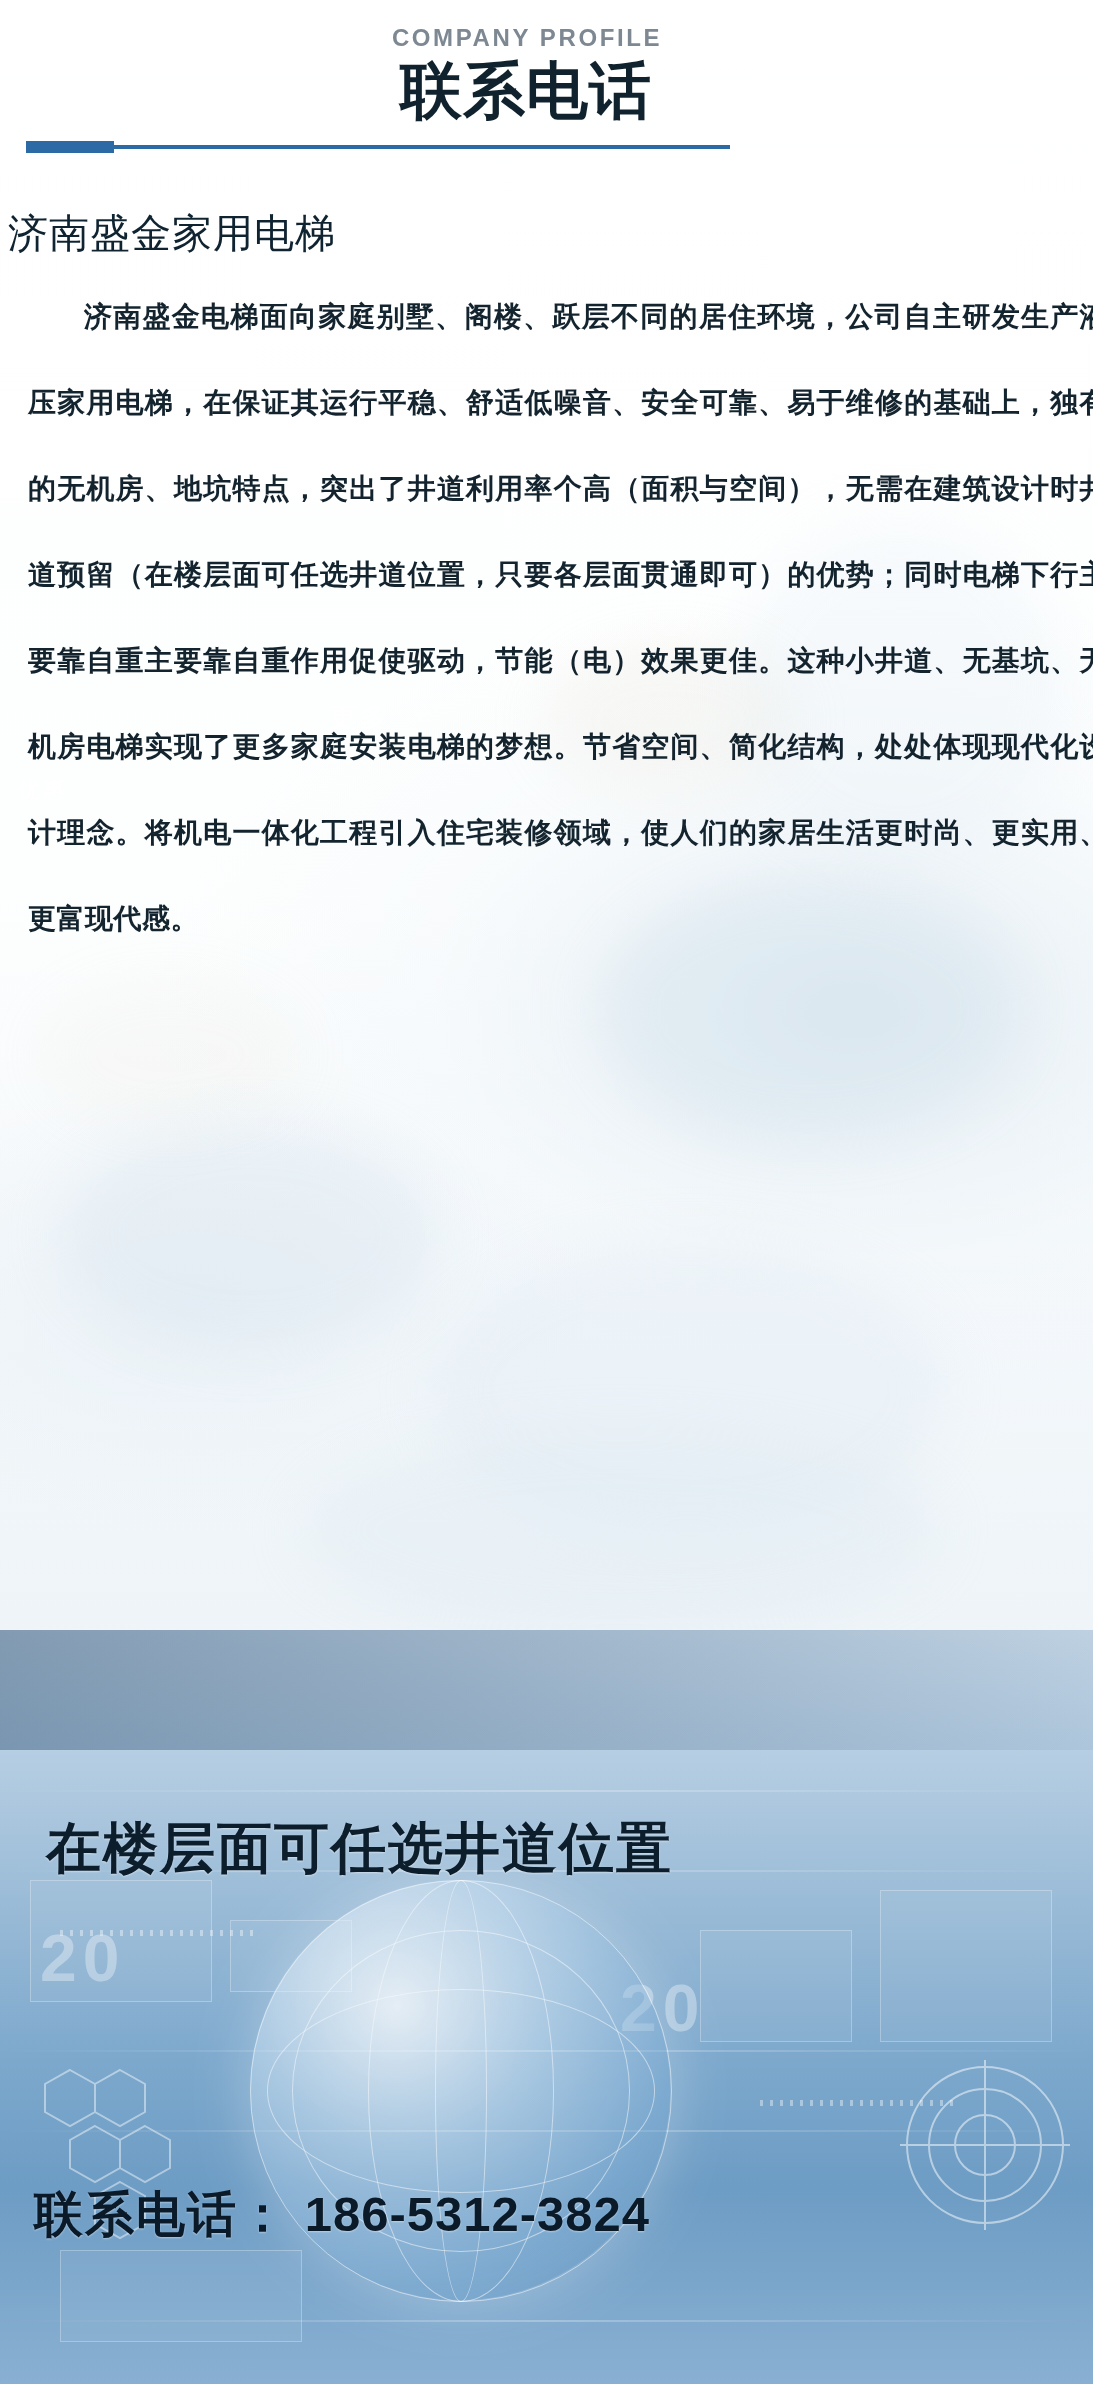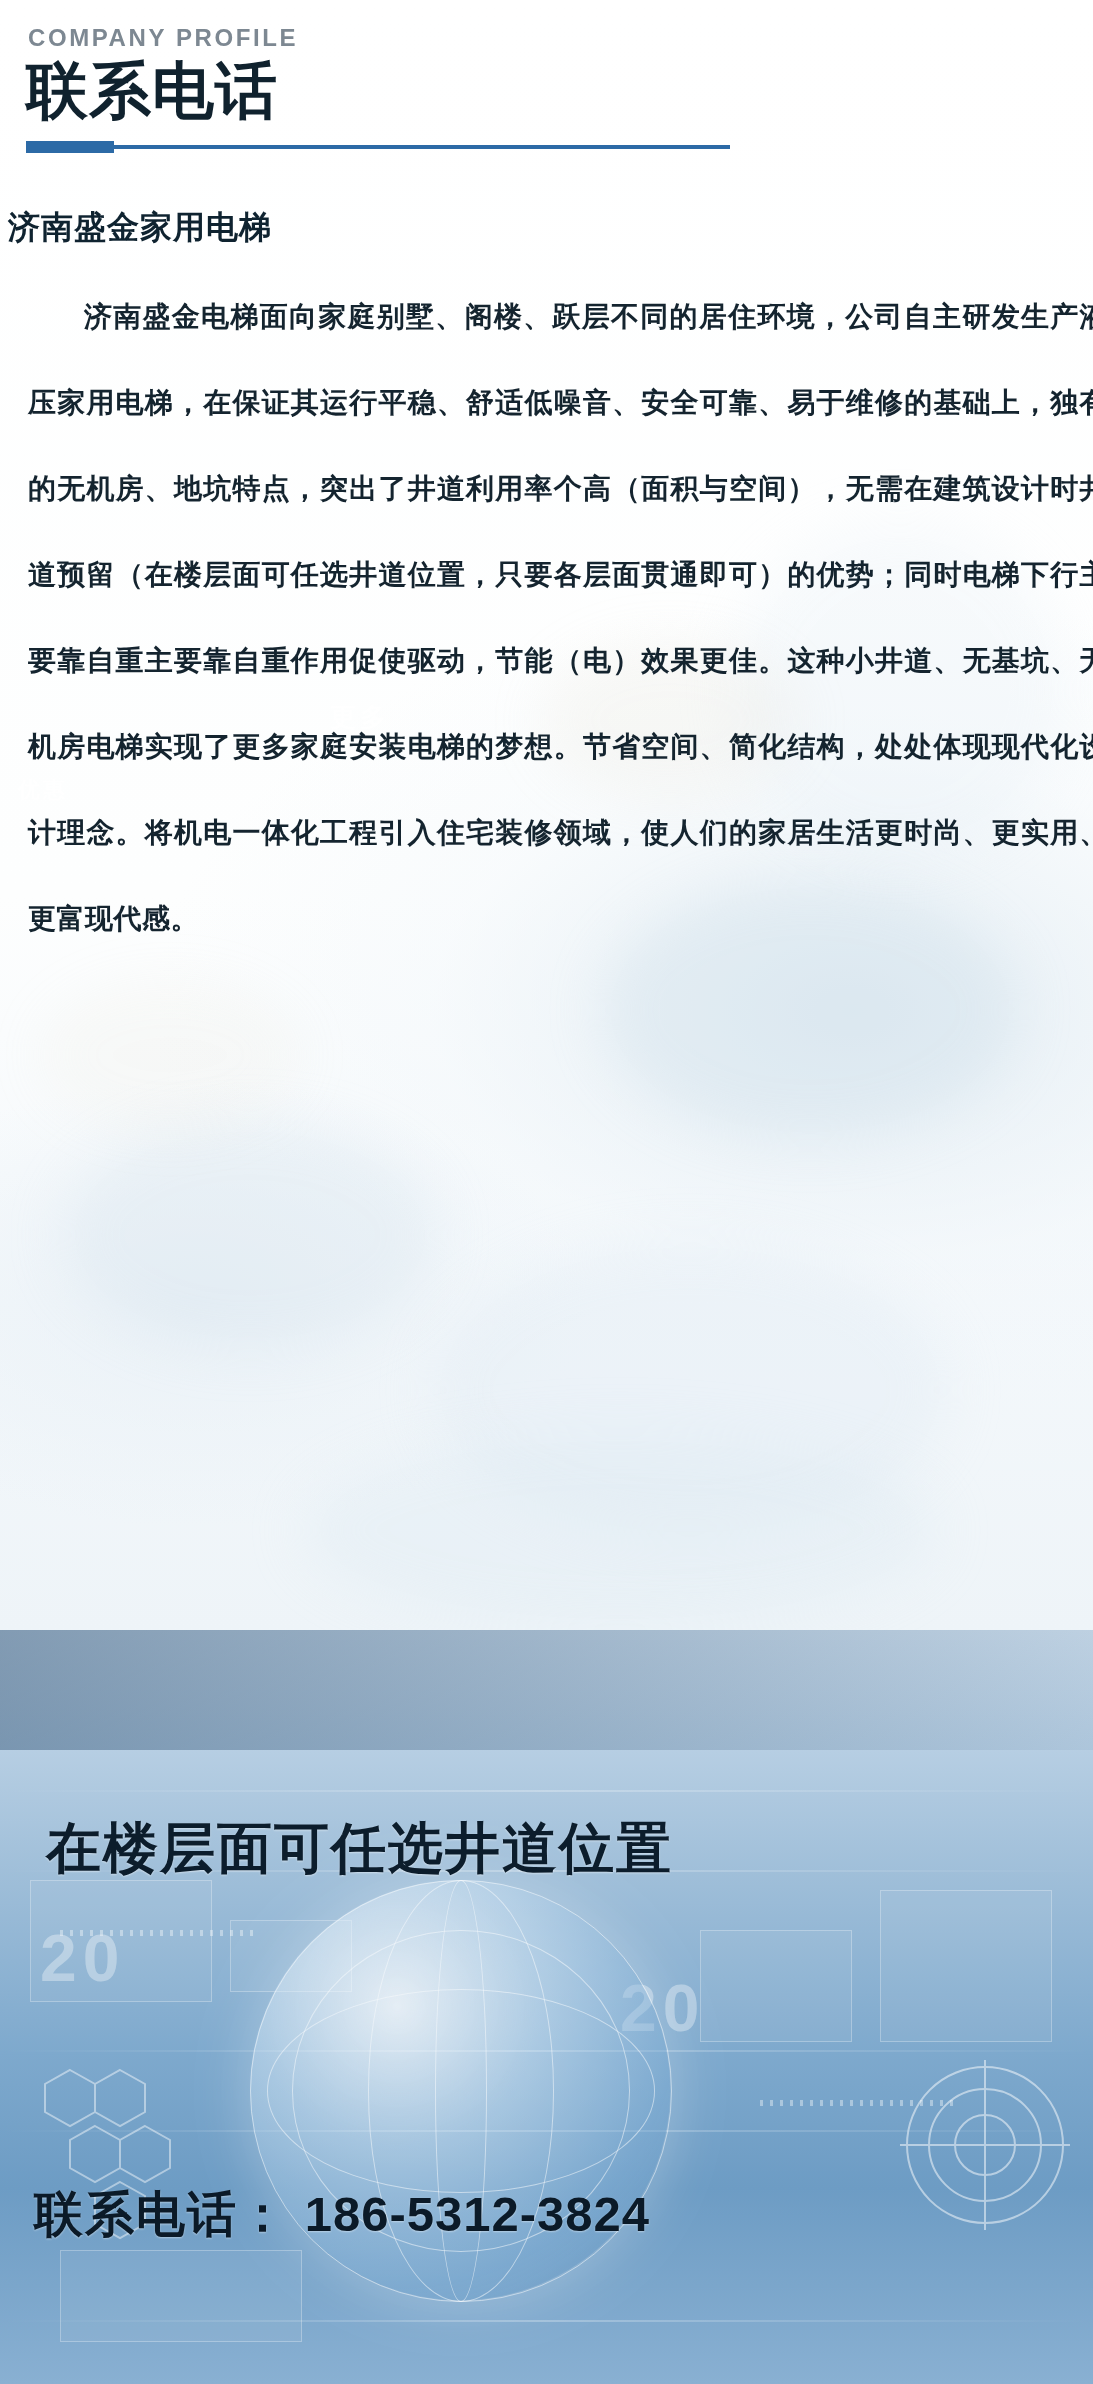--- a/index.html
+++ b/index.html
@@ -44,20 +44,21 @@
   .blob.b4 { left: 730px; top: 520px;  width: 340px; height: 340px; background: rgba(224,235,243,.45); }
   .blob.b5 { left: 300px; top: 1430px; width: 640px; height: 200px; background: rgba(214,229,240,.5); }
   .blob.b6 { left: 540px; top: 640px;  width: 260px; height: 160px; background: rgba(222,214,200,.30); }
   .blob.b7 { left: 40px;  top: 980px;  width: 260px; height: 150px; background: rgba(226,222,206,.25); }
 
   .header-block {
     position: absolute;
     left: 26px;
     top: 24px;
     width: 1000px;
+    text-align: center;
   }
   .eyebrow {
     font-size: 24px;
     font-weight: bold;
     letter-spacing: 2.6px;
     color: #7d8892;
     margin: 0 0 6px 2px;
   }
   .big-title {
     font-size: 62px;
@@ -87,22 +88,22 @@
     top: 0;
     width: 88px;
     height: 12px;
     background: #2c6aa6;
   }
 
   .sub-title {
     position: absolute;
     left: 8px;
     top: 180px;
-    font-size: 32px;
-    font-weight: bold;
+    font-size: 40px;
+    font-weight: normal;
     color: #0f2330;
     letter-spacing: 1px;
     margin-top: 26px;
   }
 
   .body-copy {
     position: absolute;
     left: 6px;
     top: 246px;
     width: 1080px;

